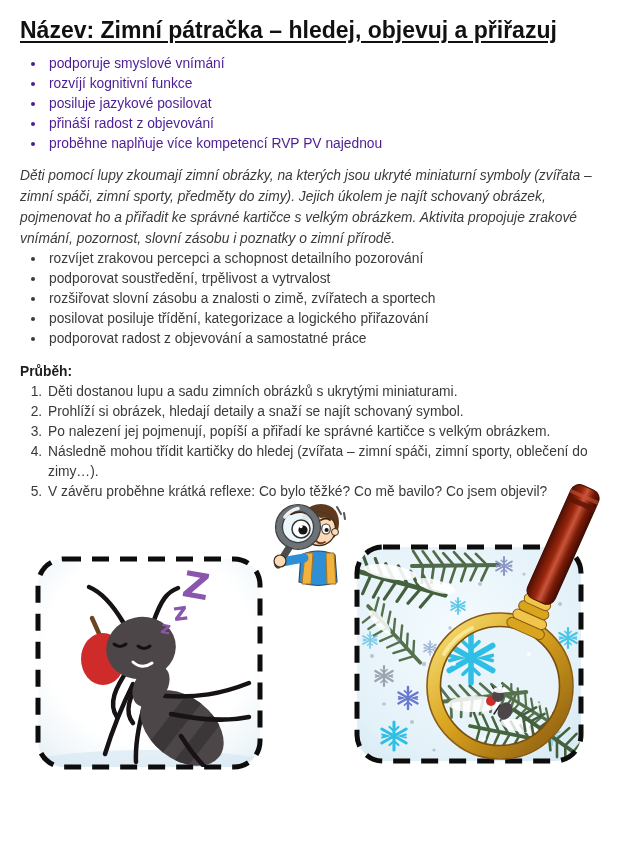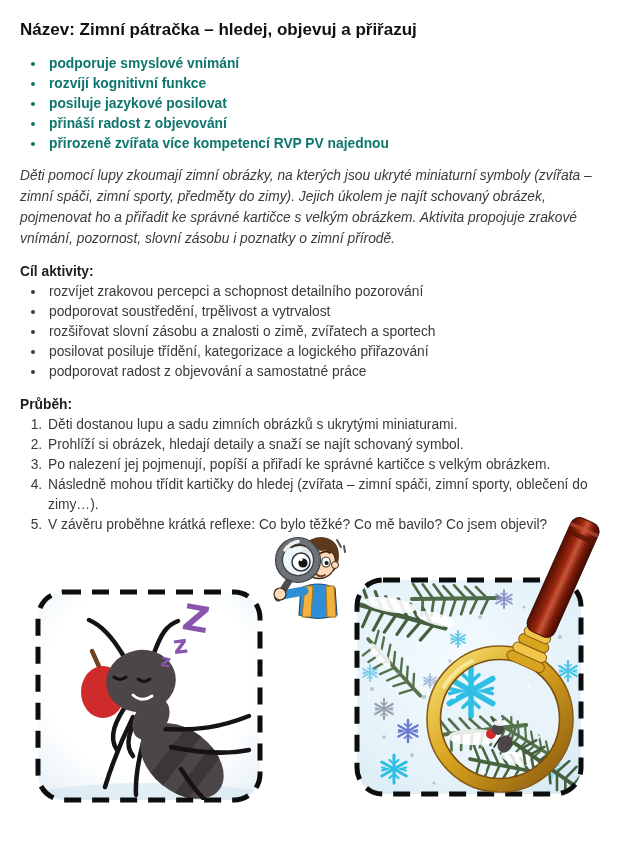--- a/index.html
+++ b/index.html
@@ -4,28 +4,28 @@
 <style>
   html,body{margin:0;padding:0;background:#ffffff;}
   body{
     width:632px;height:864px;overflow:hidden;position:relative;
     font-family:"Liberation Sans","DejaVu Sans",sans-serif;
     color:#3a3a3a;font-size:13.8px;line-height:20px;
     -webkit-font-smoothing:antialiased;
   }
   .page{padding:16px 8px 0 20px;width:600px;}
   h1.doc-title{
-    font-size:17px;line-height:24px;margin:2px 0 12px 0;color:#111;
-    font-weight:bold;text-decoration-thickness:2px;
+    font-size:23px;line-height:24px;margin:2px 0 12px 0;color:#111;
+    font-weight:bold;text-decoration:underline;text-decoration-thickness:2px;
     text-underline-offset:3px;
   }
   p.intro{margin:0 0 3px 0;}
   ul.plain{list-style:disc;margin:0;padding:0 0 0 26px;}
   ul.plain li{line-height:20px;padding-left:3px;}
-  ul.benefits li{font-weight:bold;color:#0f766e;}
+  ul.benefits li{font-weight:normal;color:#4c1d95;}
   p.desc{margin:11px 12px 0 0;line-height:21px;font-style:italic;}
   h2.sec{font-size:13.8px;line-height:20px;color:#1d1d1d;font-weight:bold;margin:13px 0 0 0;}
   h2.sec.proc{}
   ol.steps{list-style:decimal;margin:0;padding:0 0 0 26px;}
   ol.steps li{line-height:20px;padding-left:2px;}
   .illustrations{position:relative;height:286px;margin-top:0;}
   .illo{position:absolute;}
   .illo svg{display:block;overflow:visible;}
 </style>
 </head>
@@ -34,26 +34,25 @@
 <div class="page">
 
   <h1 class="doc-title">Název: Zimní pátračka – hledej, objevuj a přiřazuj</h1>
 
 
   <ul class="plain benefits">
     <li>podporuje smyslové vnímání</li>
     <li>rozvíjí kognitivní funkce</li>
     <li>posiluje jazykové posilovat</li>
     <li>přináší radost z objevování</li>
-    <li>přirozeně zvířata více kompetencí RVP PV najednou</li>
+    <li>proběhne naplňuje více kompetencí RVP PV najednou</li>
   </ul>
 
   <p class="desc">Děti pomocí lupy zkoumají zimní obrázky, na kterých jsou ukryté miniaturní symboly (zvířata – zimní spáči, zimní sporty, předměty do zimy). Jejich úkolem je najít schovaný obrázek, pojmenovat ho a přiřadit ke správné kartičce s velkým obrázkem. Aktivita propojuje zrakové vnímání, pozornost, slovní zásobu i poznatky o zimní přírodě.</p>
 
-  <h2 class="sec">Cíl aktivity:</h2>
   <ul class="plain goals">
     <li>rozvíjet zrakovou percepci a schopnost detailního pozorování</li>
     <li>podporovat soustředění, trpělivost a vytrvalost</li>
     <li>rozšiřovat slovní zásobu a znalosti o zimě, zvířatech a sportech</li>
     <li>posilovat posiluje třídění, kategorizace a logického přiřazování</li>
     <li>podporovat radost z objevování a samostatné práce</li>
   </ul>
 
   <h2 class="sec proc">Průběh:</h2>
   <ol class="steps">

